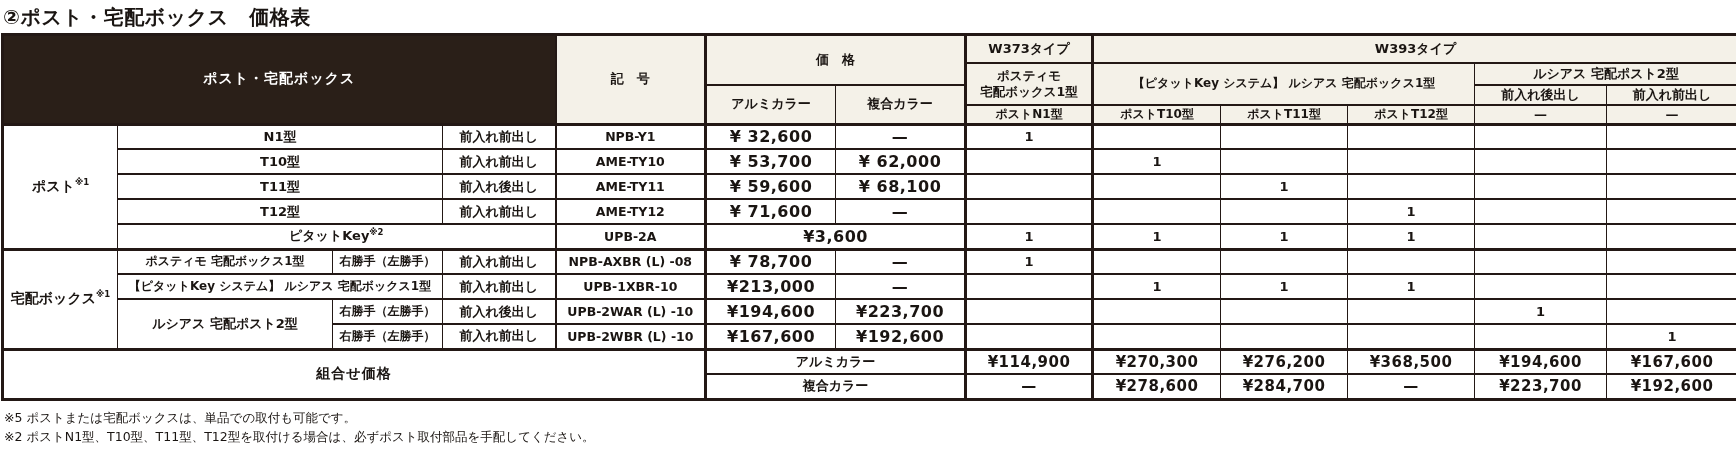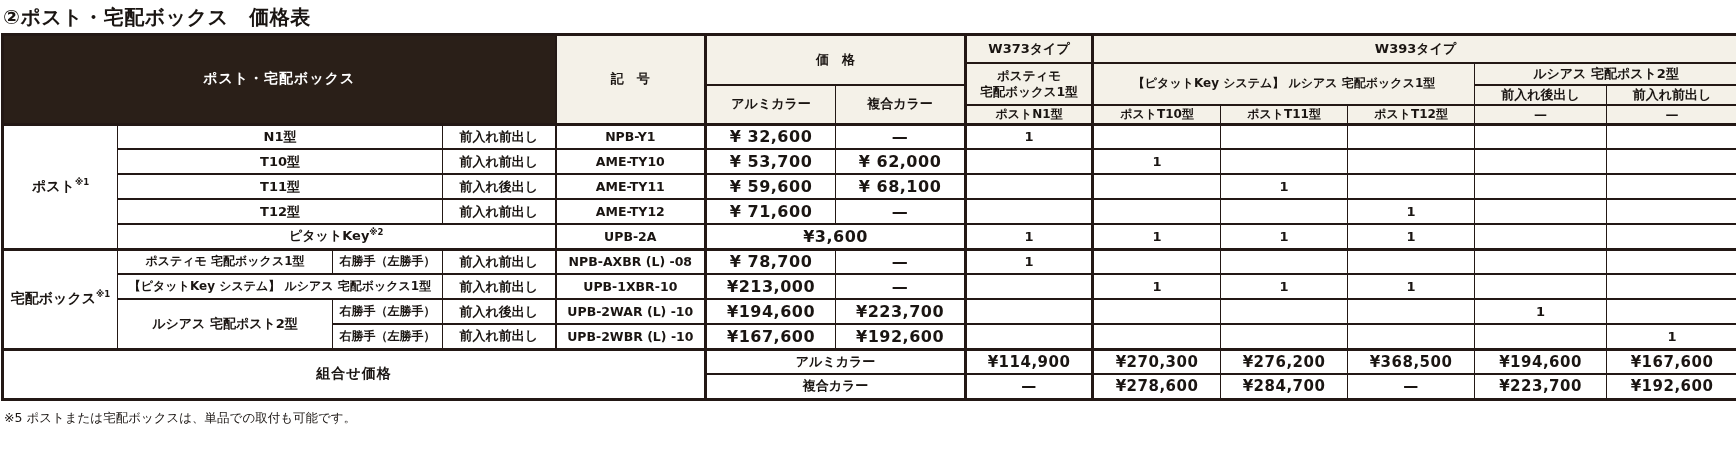--- a/index.html
+++ b/index.html
@@ -239,13 +239,14 @@
     <td class="cv">¥284,700</td>
     <td class="cv">—</td>
     <td class="cv">¥223,700</td>
     <td class="cv">¥192,600</td>
   </tr>
 </tbody>
   </table>
 
 <div class="footnotes">
   <div>※5 ポストまたは宅配ボックスは、単品での取付も可能です。</div>
+  <div>※2 ポストN1型、T10型、T11型、T12型を取付ける場合は、必ずポスト取付部品を手配してください。</div>
 </div>
 
 </body></html>

